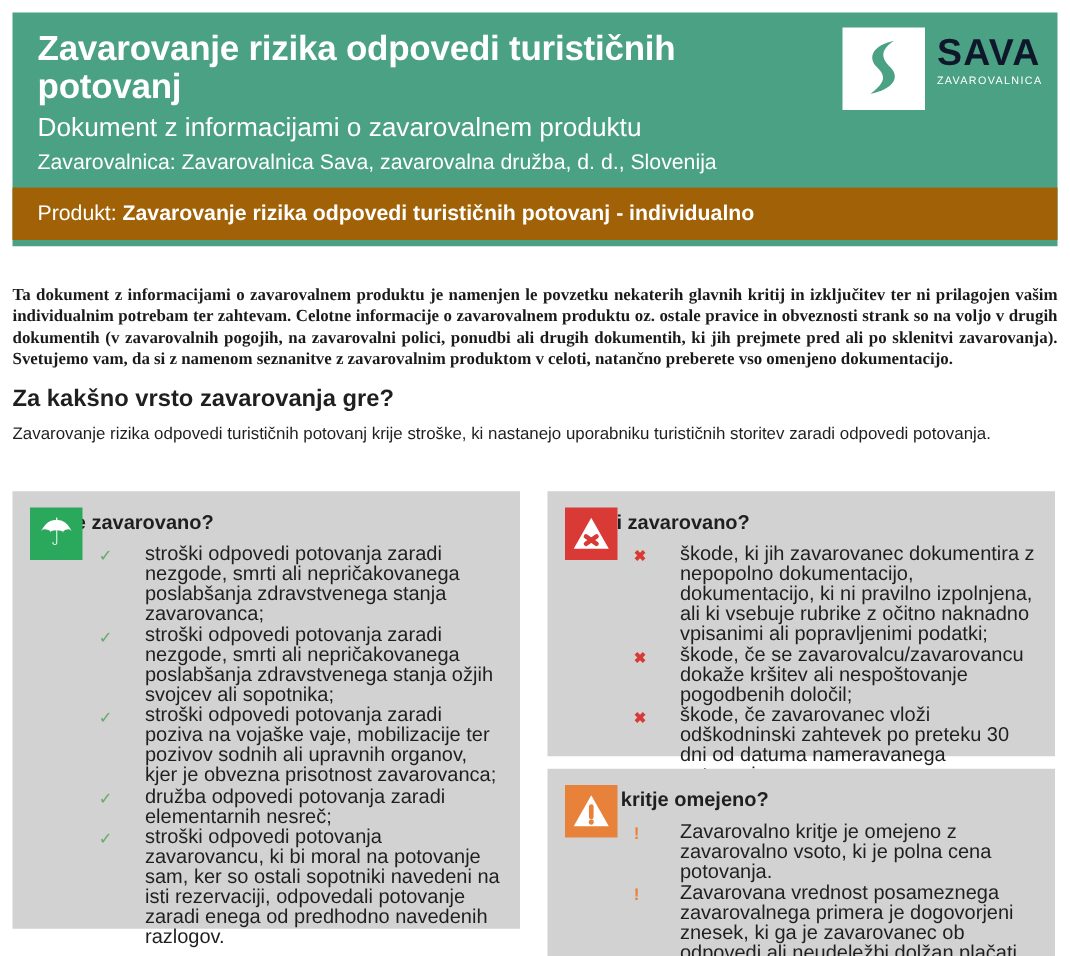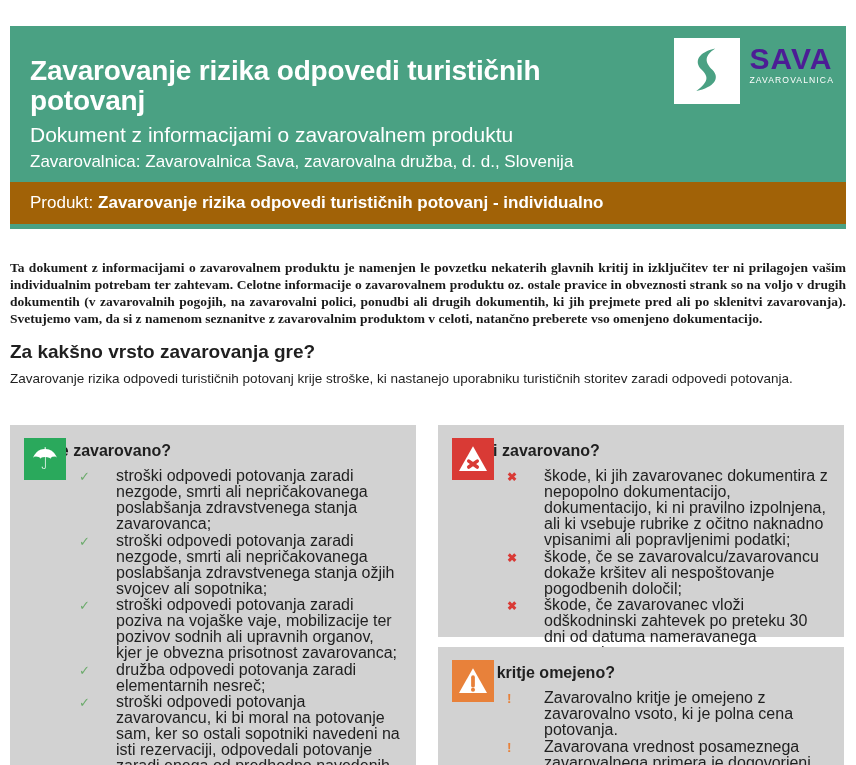--- a/index.html
+++ b/index.html
@@ -9,24 +9,24 @@
     width:856px; height:765px;
     background:#ffffff;
     font-family:"Liberation Sans", sans-serif;
     color:#1f1f1f;
     overflow:hidden;
   }
 
   
   .hdr {
     position:relative;
-    margin:26px 10px 0;
+    margin:10px 10px 0;
     background:#4aa183;
     color:#ffffff;
-    padding:30px 20px 5px;
+    padding:14px 20px 5px;
   }
   .hdr-title {
     font-size:28px; font-weight:bold; line-height:30px;
     max-width:620px; letter-spacing:-0.2px;
   }
   .hdr-subtitle { font-size:21px; line-height:24px; margin-top:7px; font-weight:normal; }
   .hdr-insurer { font-size:17px; line-height:20px; margin-top:5px; }
   .hdr-band {
     margin:10px -20px 0;
     background:#a16207;
@@ -36,21 +36,21 @@
   .hdr-band b { font-weight:bold; }
 
   
   .logo { position:absolute; top:12px; right:12px; display:flex; align-items:flex-start; }
   .logo-square {
     width:66px; height:66px; background:#ffffff;
     display:flex; align-items:center; justify-content:center;
   }
   .logo-square svg { width:52px; height:52px; }
   .logo-text { margin-left:10px; margin-top:6px; text-align:left; }
-  .logo-brand { font-size:30px; font-weight:bold; letter-spacing:1px; line-height:30px; color:#4c1d95; }
+  .logo-brand { font-size:30px; font-weight:bold; letter-spacing:1px; line-height:30px; color:#0f172a; }
   .logo-sub { font-size:8.6px; letter-spacing:1.1px; color:#fff; margin-top:1px; }
 
   
   .intro {
     margin:30px 10px 0;
     font-size:13.5px; font-weight:bold; line-height:17px;
     text-align:justify; color:#1a1a1a;font-family:Liberation Serif, serif;
   }
 
   

